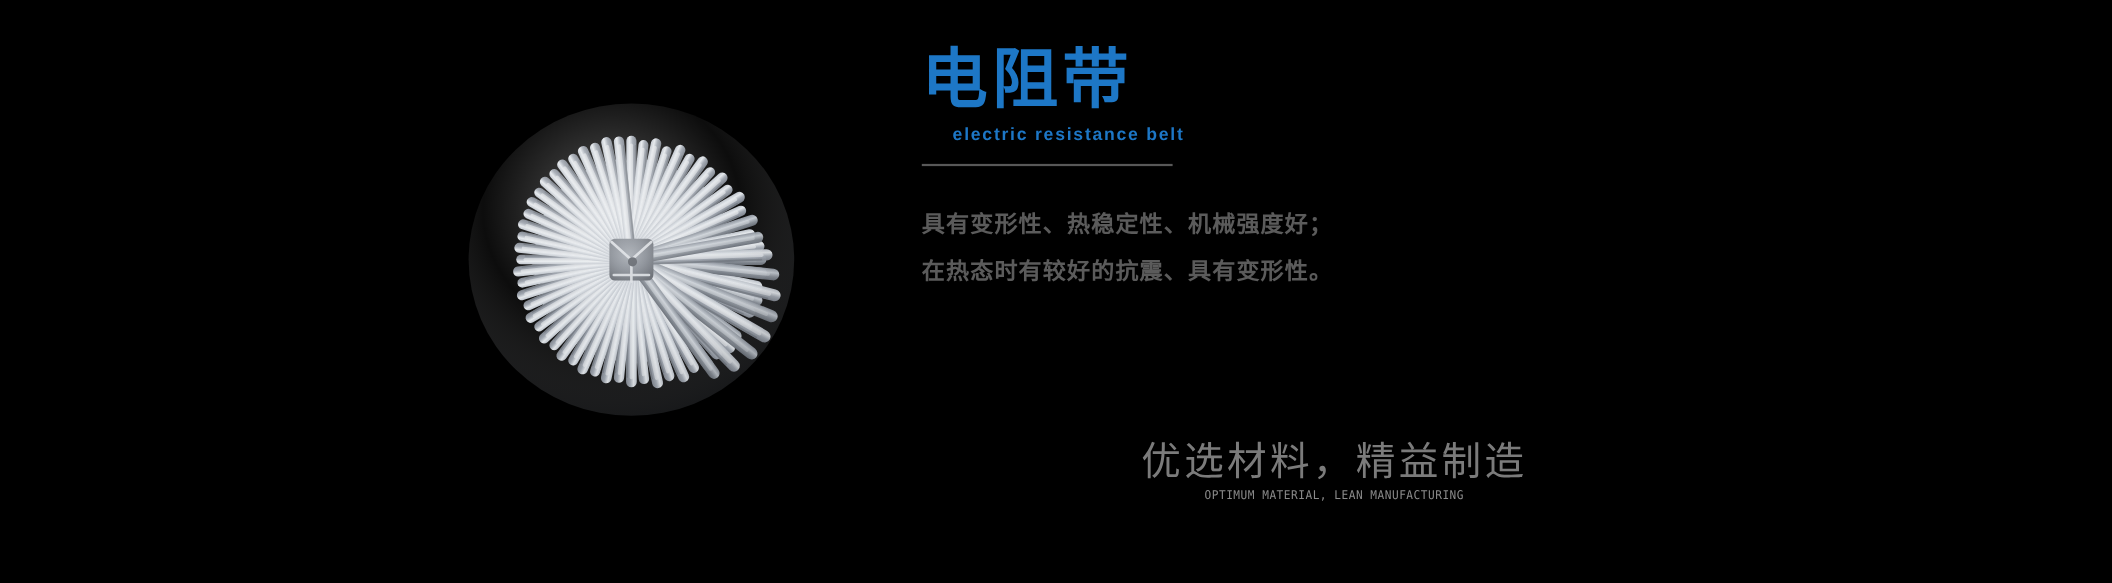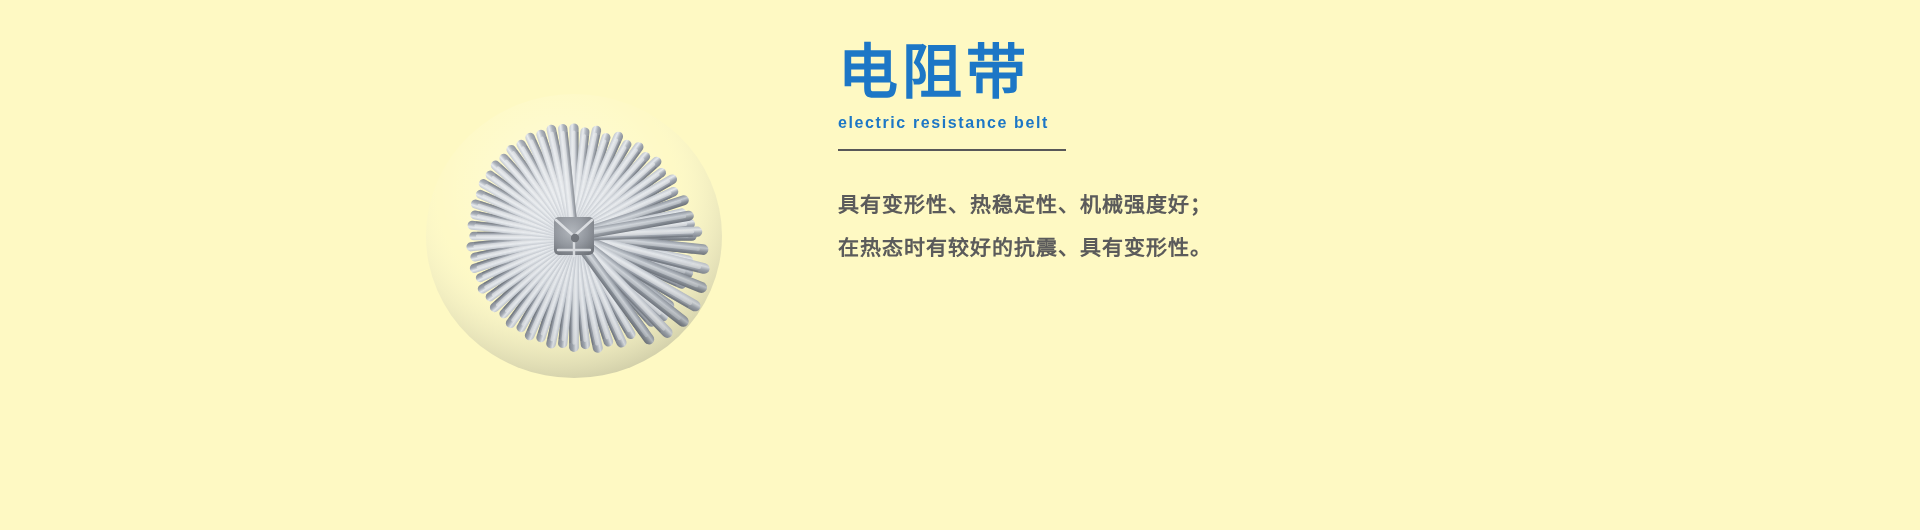--- a/index.html
+++ b/index.html
@@ -11,21 +11,21 @@
     width: 1920px;
     height: 530px;
     background: #f4f4f4;
     font-family: "Liberation Sans", "DejaVu Sans", sans-serif;
     overflow: hidden;
   }
   #banner {
     position: relative;
     width: 1920px;
     height: 530px;
-    background: #fef9c3;
+    background: #000000;
   }
 
   
   #product-figure {
     position: absolute;
     left: 352px;
     top: 60px;
     width: 450px;
     height: 375px;
   }
@@ -53,20 +53,21 @@
     white-space: nowrap;
   }
 
   #title-en {
     margin-top: 8px;
     font-size: 16px;
     font-weight: 700;
     color: #1d77c6;
     letter-spacing: 1.6px;
     white-space: nowrap;
+    margin-left: 28px;
   }
 
   #title-rule {
     margin-top: 17px;
     width: 228px;
     height: 2px;
     background: #585858;
   }
 
   #body-text {
@@ -508,14 +509,18 @@
     <div id="title-en">electric resistance belt</div>
 
     <div id="title-rule"></div>
 
     <div id="body-text">
       <div class="line">具有变形性、热稳定性、机械强度好；</div>
       <div class="line">在热态时有较好的抗震、具有变形性。</div>
     </div>
   </div>
 
+  <div id="tagline-block">
+    <div id="tagline-cn">优选材料，精益制造</div>
+    <div id="tagline-en">OPTIMUM MATERIAL, LEAN MANUFACTURING</div>
+  </div>
 
 </div>
 
 </body></html>

